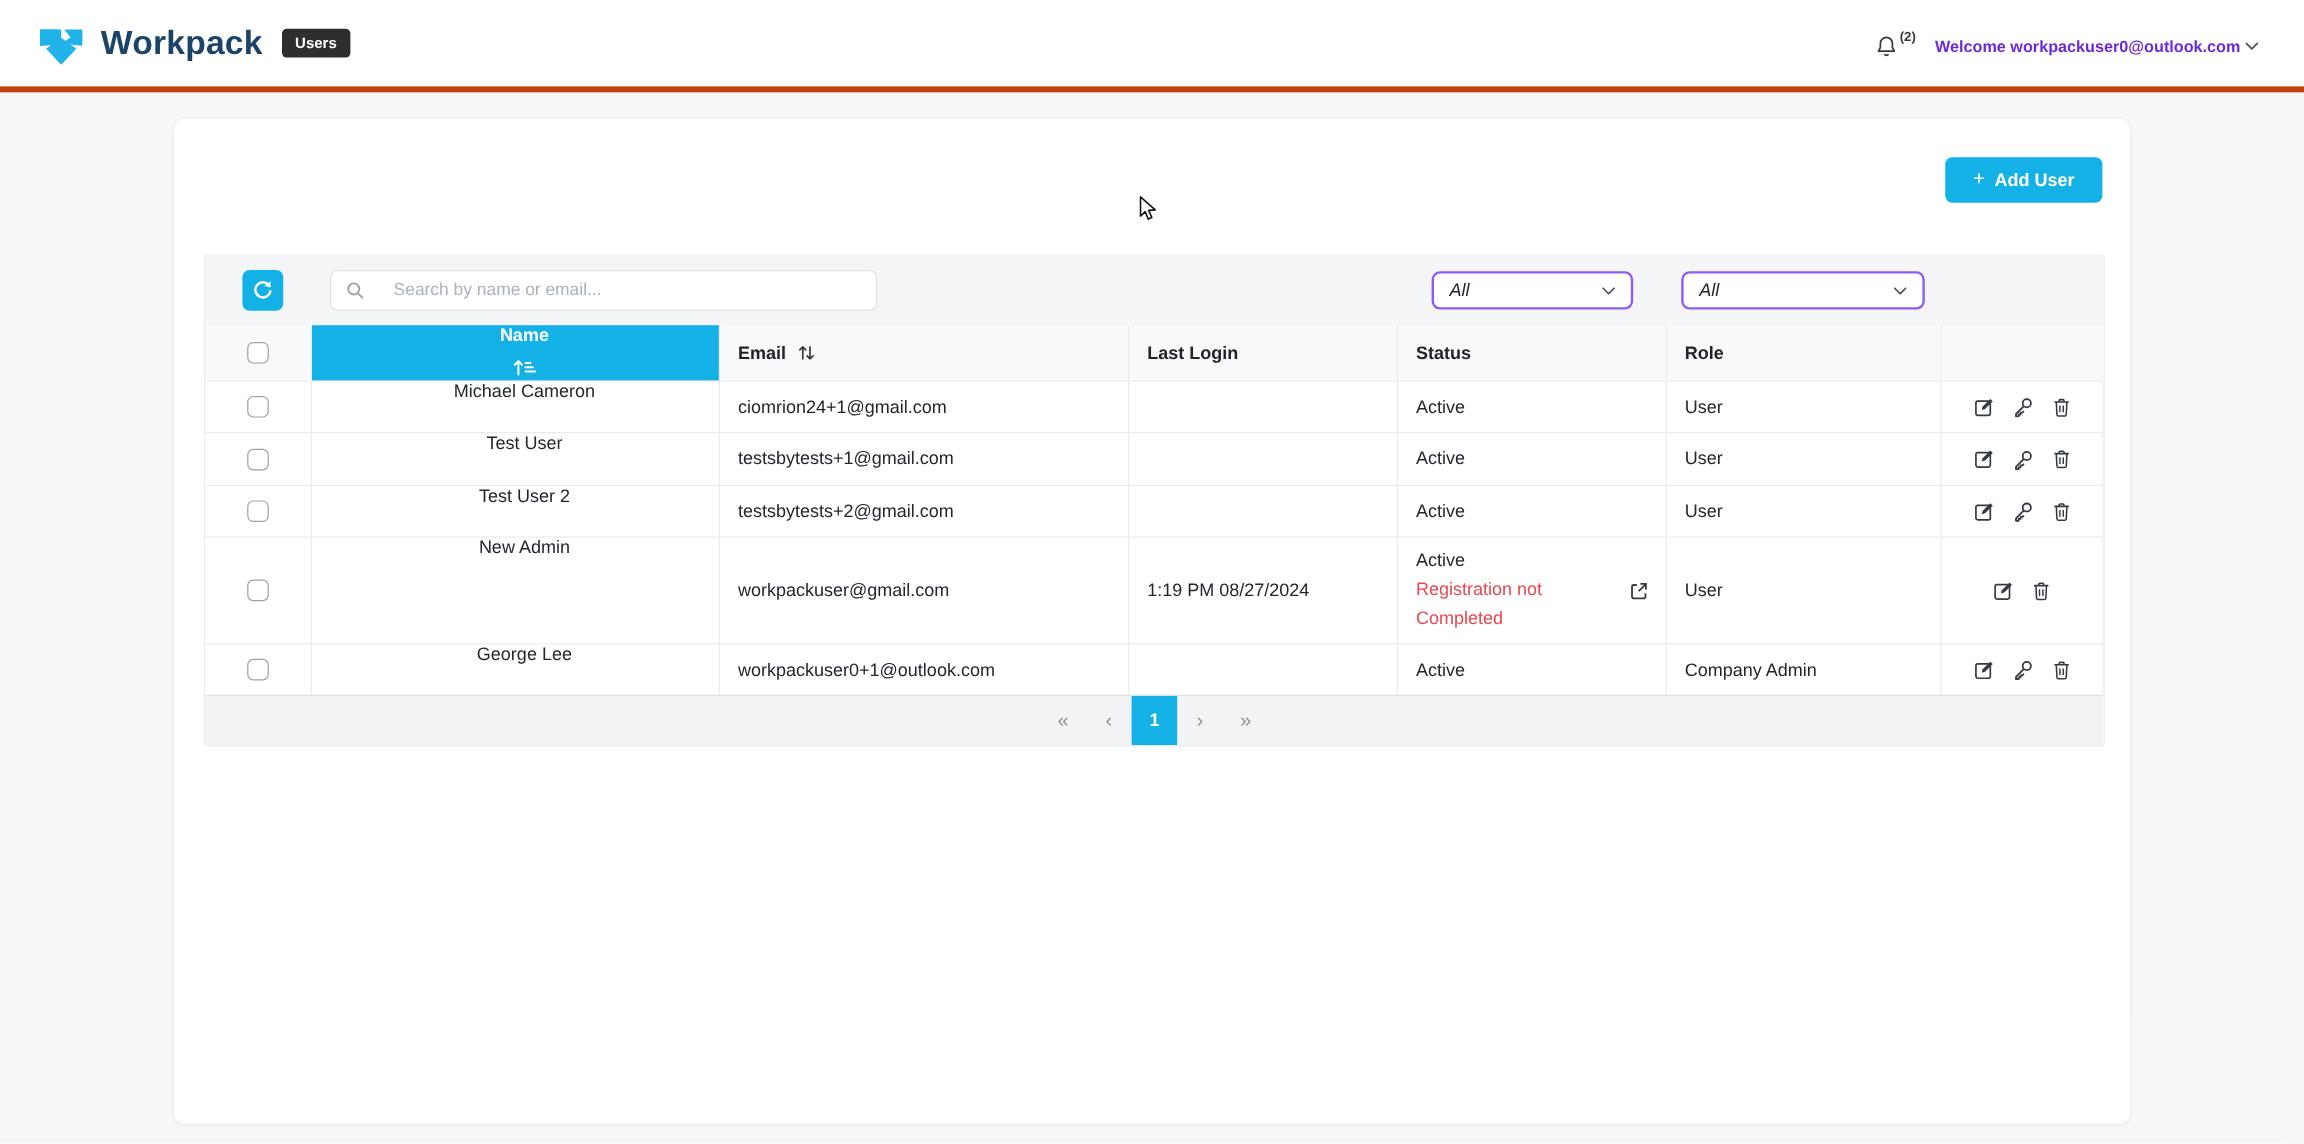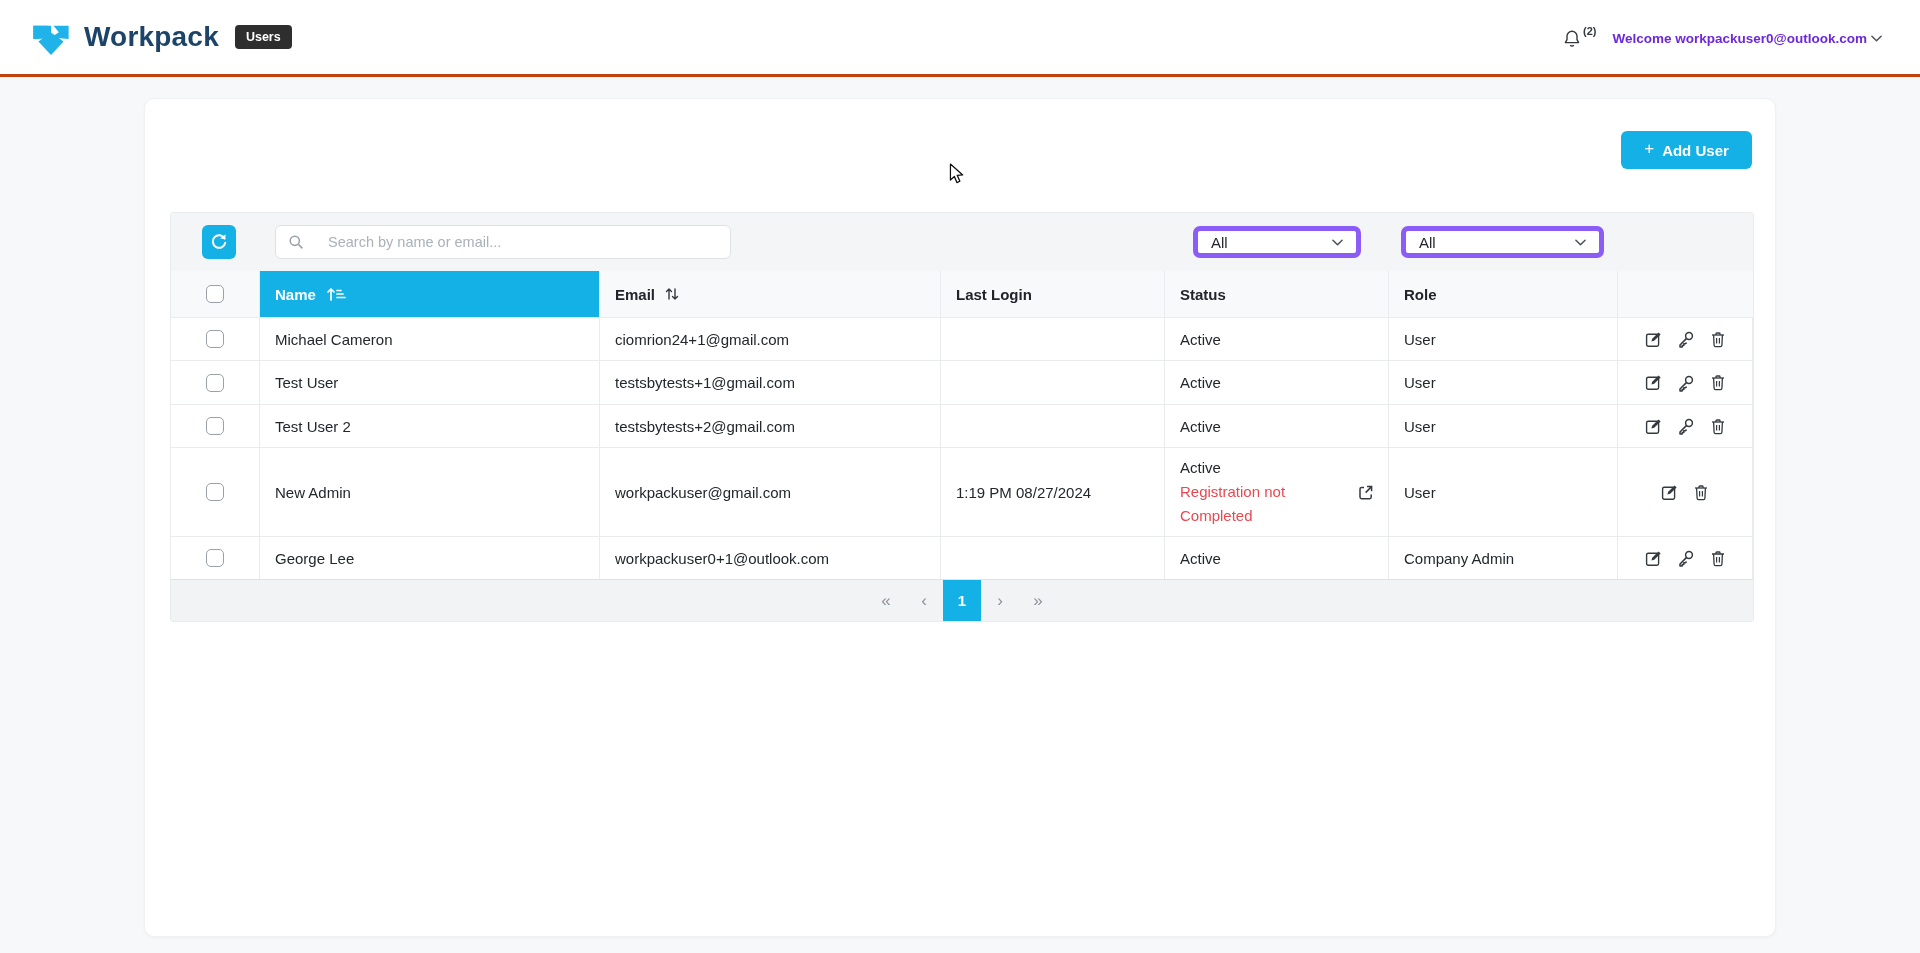--- a/index.html
+++ b/index.html
@@ -9,21 +9,21 @@
     background:#f7f8f9;
     position:relative;
     overflow:hidden;
     color:#23272d;
   }
   .icon { display:inline-block; vertical-align:middle; }
 
   
   .app-header {
     position:absolute; left:0; top:0; width:1920px; height:77px;
-    background:#ffffff; border-bottom:3px solid #c2410c;
+    background:#ffffff; border-bottom:5px solid #c2410c;
     display:flex; align-items:center; padding:0 30px;
   }
   .logo-group { display:flex; align-items:center; }
   .brand-name { font-size:28px; font-weight:700; color:#1c4468; margin-left:12px; letter-spacing:.2px; }
   .users-badge {
     margin-left:16px; background:#2e2e2e; color:#fff;
     font-size:12.5px; font-weight:700; padding:5px 11px; border-radius:4px;
   }
   .tab-group {
     position:absolute; left:817px; top:20px; height:38px;
@@ -71,35 +71,35 @@
     margin-left:39px; width:456px; height:34px; background:#fff;
     border:1px solid #dee2e6; border-radius:6px;
     display:flex; align-items:center; padding:0 12px;
   }
   .search-input {
     border:none; outline:none; background:transparent; flex:1; margin-left:24px;
     font-family:inherit; font-size:14.5px; color:#23272d;
   }
   .search-input::placeholder { color:#aab1b9; }
   .filter-select {
-    height:32px; background:#fff; border:5px solid #8b5cf6; border-radius:7px;
+    height:32px; background:#fff; border:2px solid #8b5cf6; border-radius:7px;
     display:flex; align-items:center; justify-content:space-between;
-    padding:0 13px; font-size:15px; color:#23272d; cursor:pointer;
+    padding:0 13px; font-size:15px; color:#23272d; cursor:pointer;font-style:italic;
   }
   .filter-status { margin-left:462px; width:168px; }
   .filter-role { margin-left:40px; width:203px; }
 
   .thead { height:46px; background:#f8f9fa; display:flex; }
   .th {
     display:flex; align-items:center; padding-left:15px; gap:10px;
     font-size:15px; font-weight:700; color:#21252b;
     border-right:1px solid #e9ecef;
   }
   .col-check { width:89px; justify-content:center; padding-left:0; }
-  .col-name { width:340px; }
+  .col-name { width:340px;flex-direction:column; }
   .col-email { width:341px; }
   .col-login { width:224px; }
   .col-status { width:224px; }
   .col-role { width:229px; }
   .col-actions { width:135px; border-right:none; }
   .th.col-name { background:#14b1e7; color:#fff; cursor:pointer; }
   .th.col-email { cursor:pointer; }
 
   .trow { display:flex; border-top:1px solid #e9ecef; height:43px; background:#fff; }
   .trow.tall { height:89px; }

